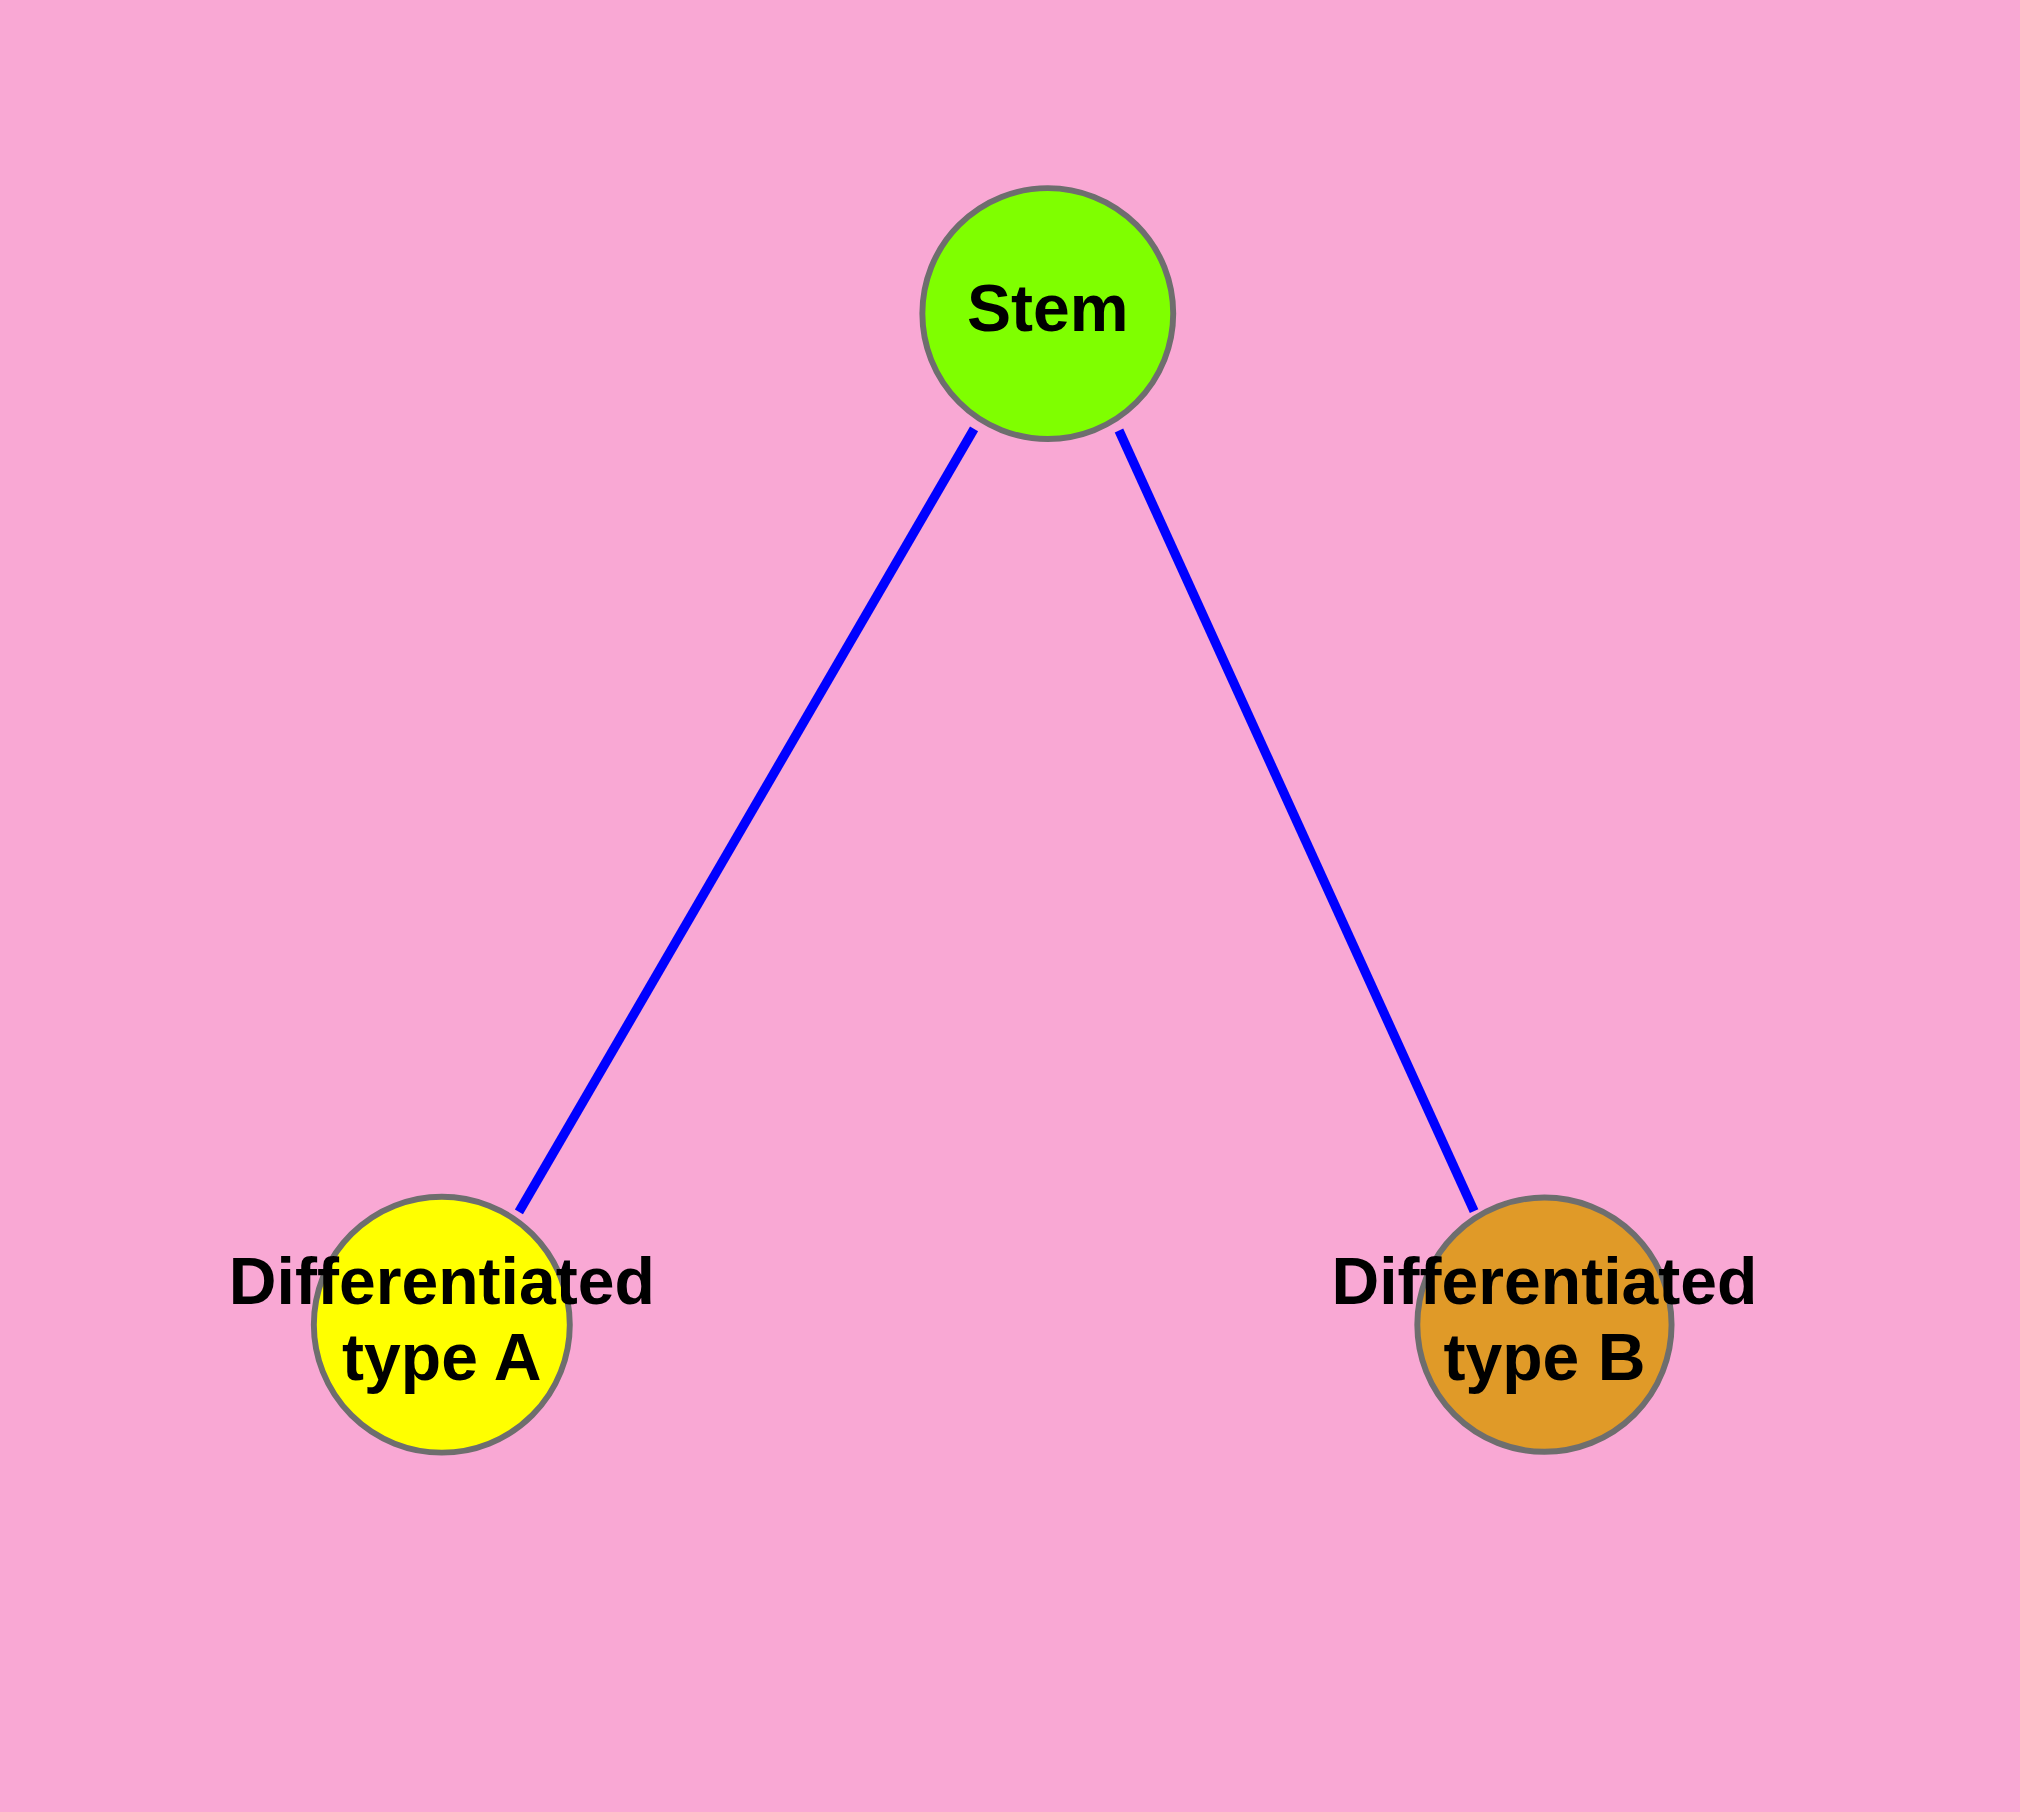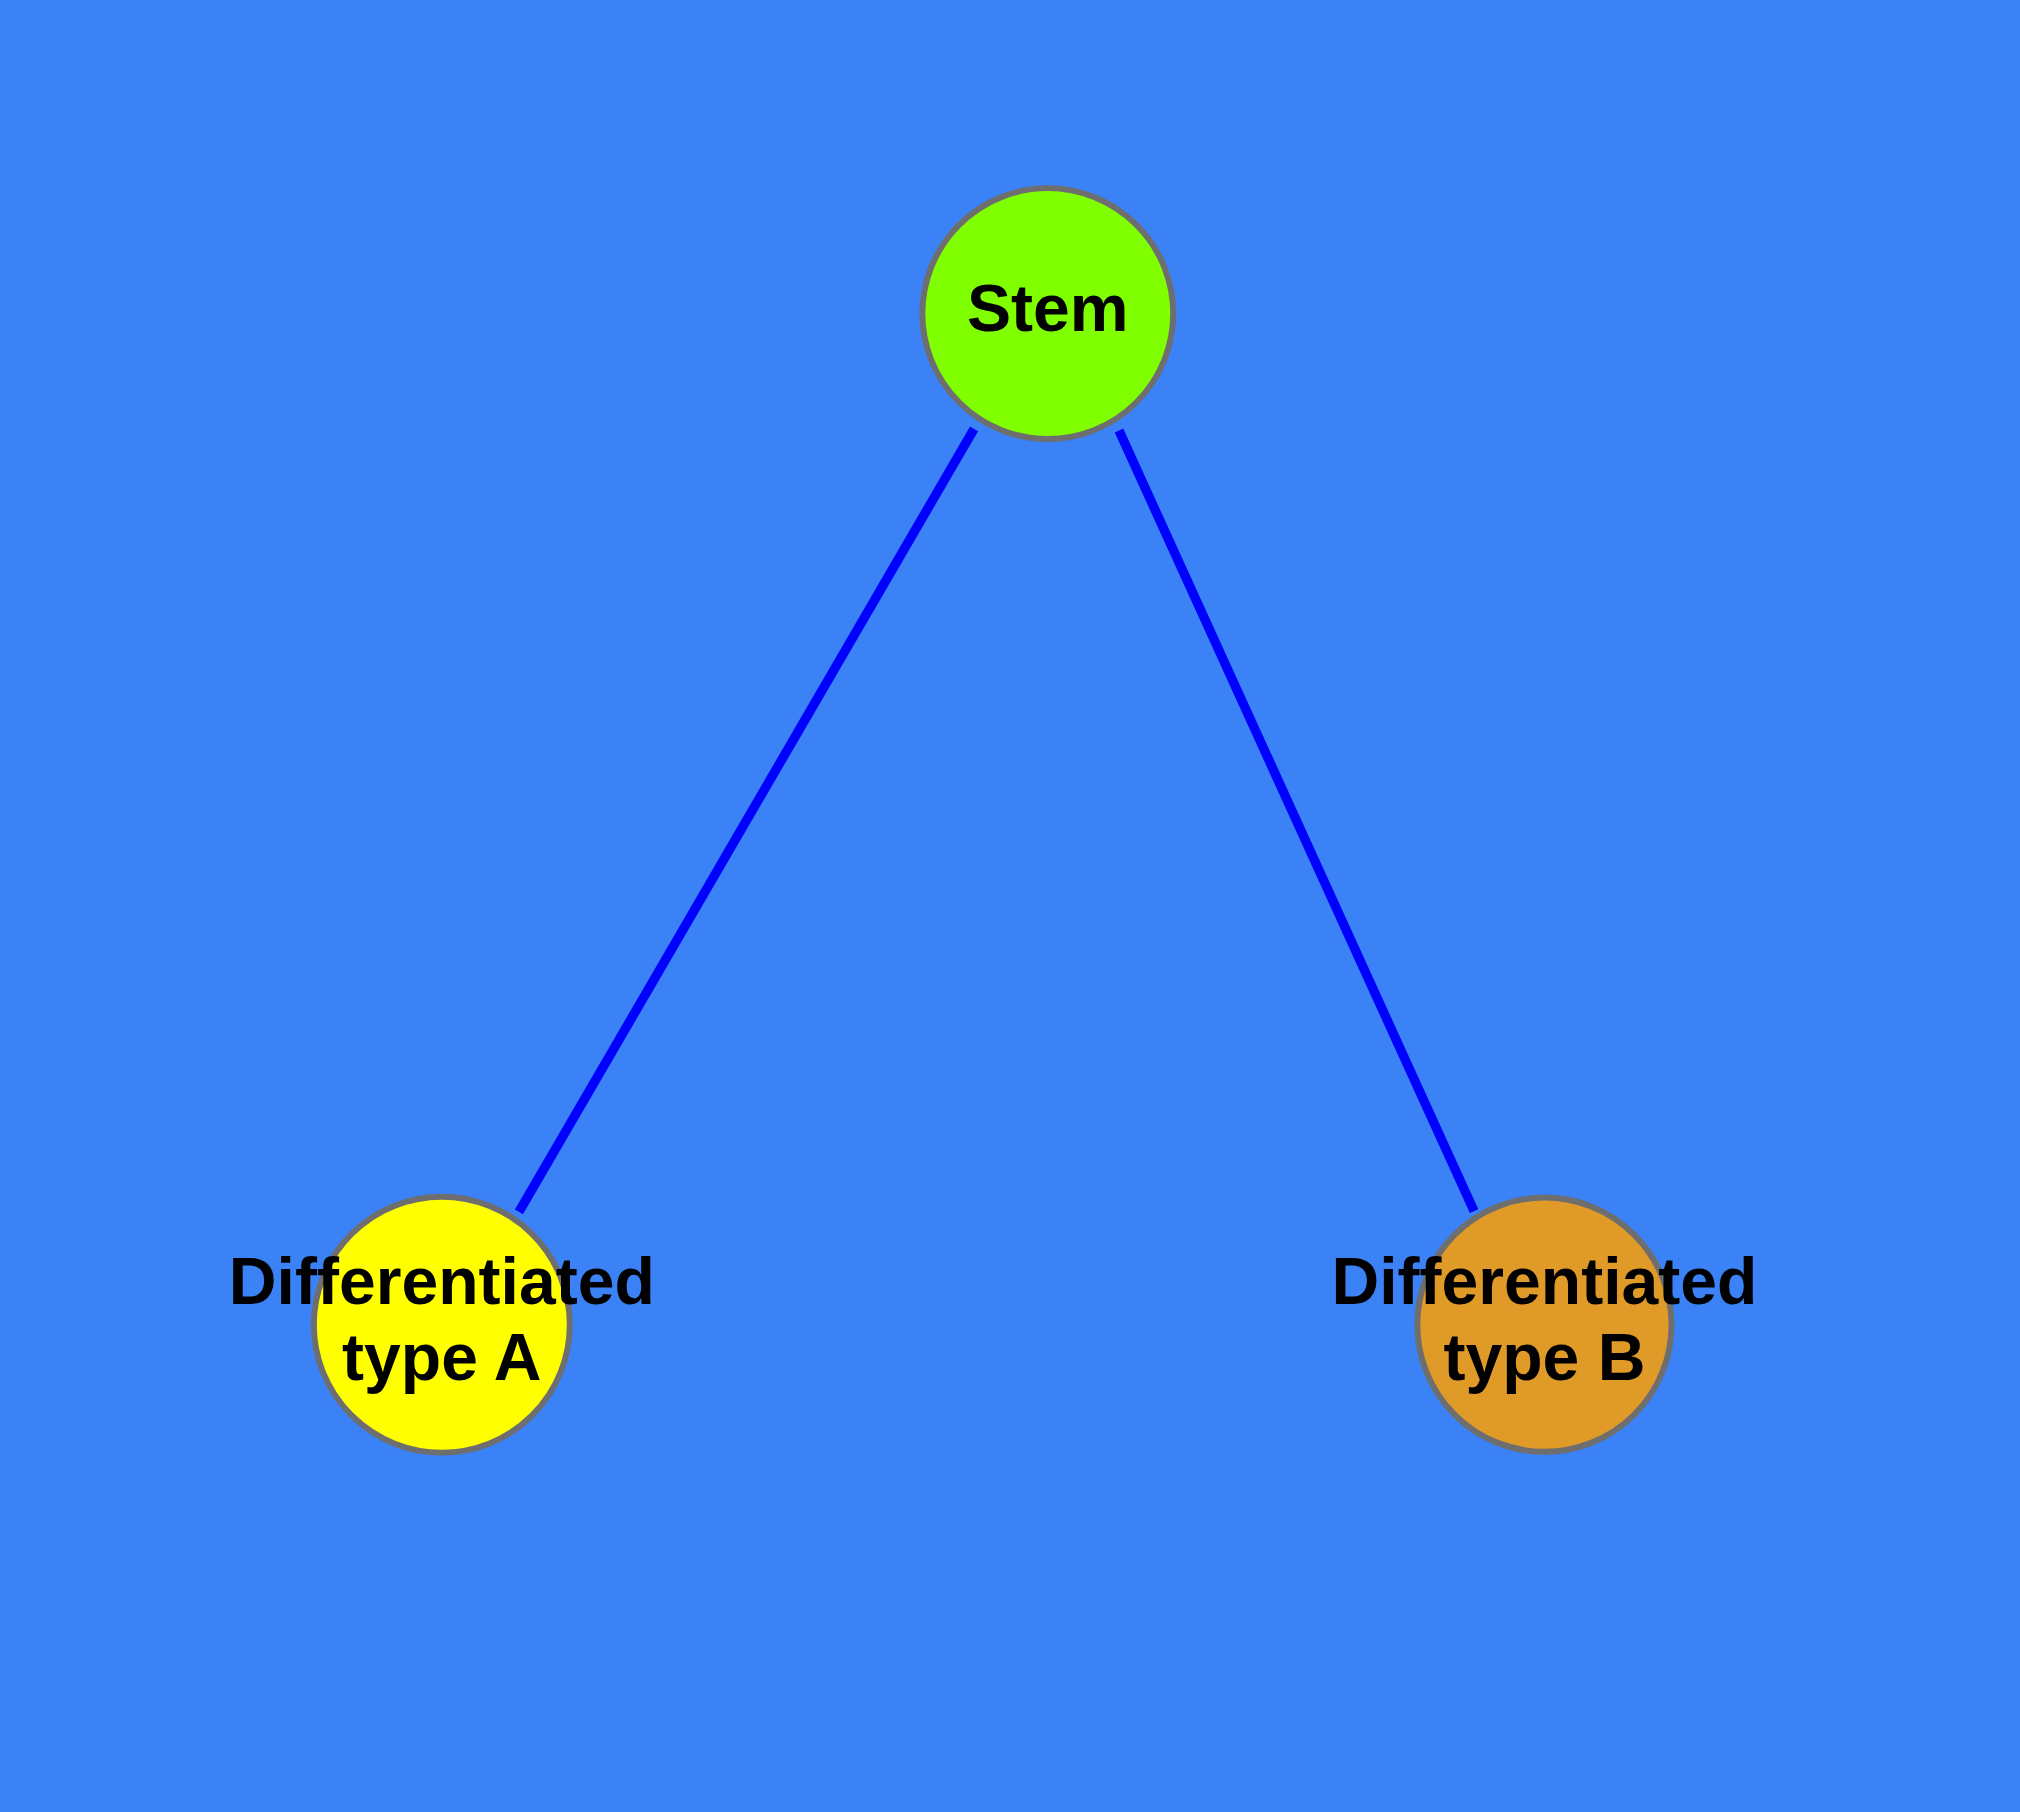--- a/index.html
+++ b/index.html
@@ -4,21 +4,21 @@
 <style>
   html, body {
     margin: 0;
     padding: 0;
     background: #ffffff;
   }
   #canvas {
     position: relative;
     width: 2021px;
     height: 1812px;
-    background: #3b82f6;
+    background: #f9a8d4;
     overflow: hidden;
     font-family: "Liberation Sans", sans-serif;
   }
   #graph-svg {
     position: absolute;
     left: 0;
     top: 0;
     width: 2021px;
     height: 1812px;
   }

